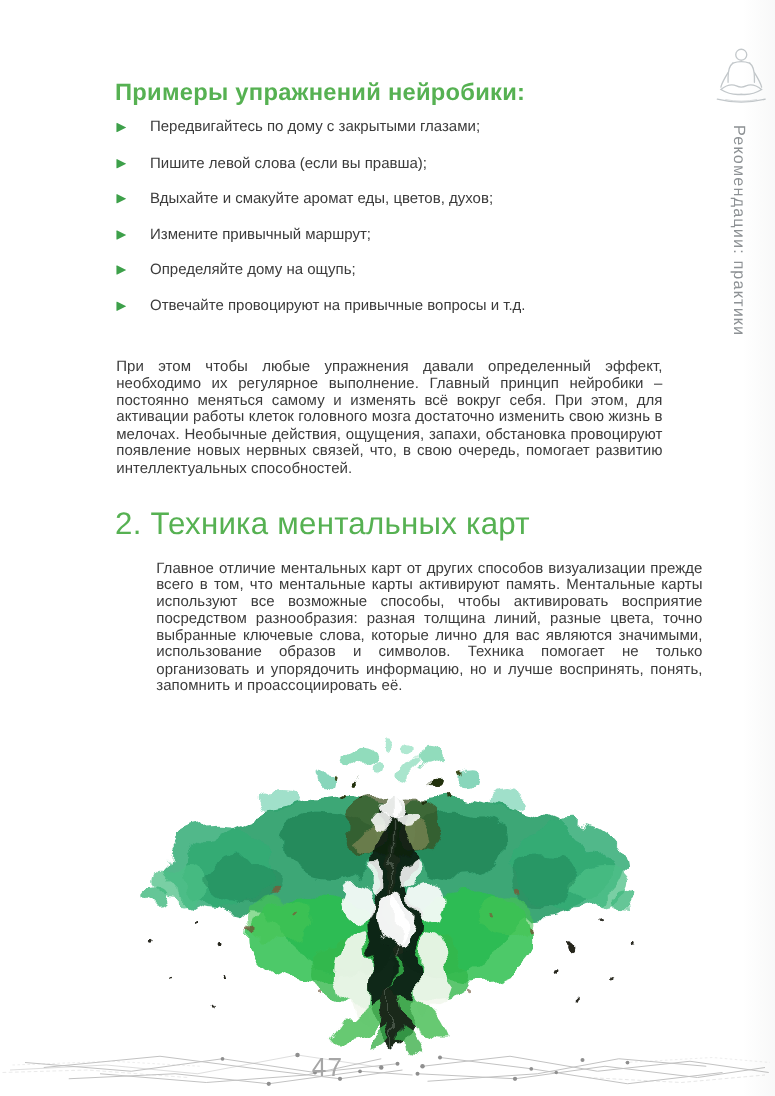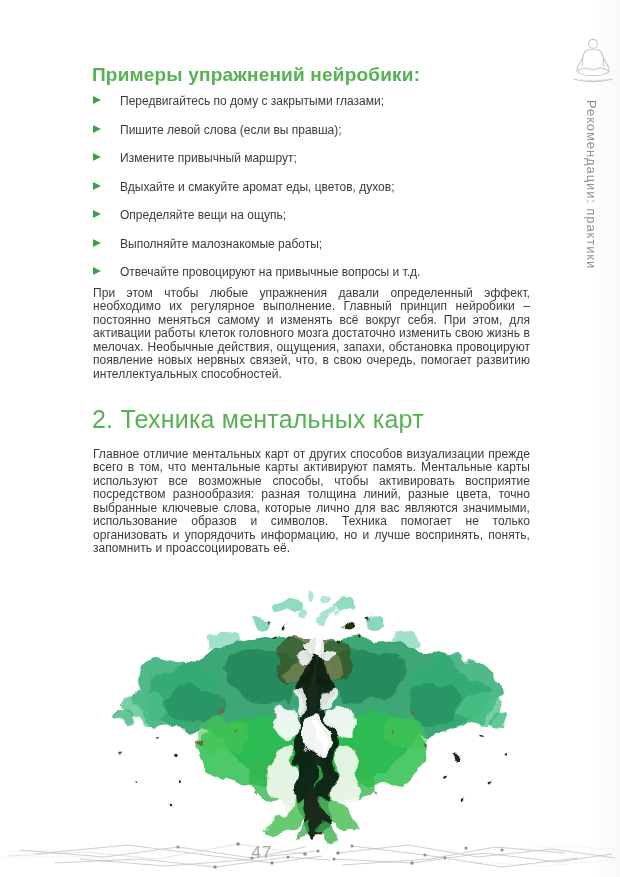--- a/index.html
+++ b/index.html
@@ -29,48 +29,48 @@
   .content{
     position:absolute;left:92px;top:0;width:437px;
     color:#3b3b3b;
   }
   .exercises-heading{
     position:absolute;top:64px;left:0;width:437px;
     color:#56b152;font-size:19px;font-weight:700;letter-spacing:0.2px;
   }
   .list{position:absolute;top:94px;left:0;width:437px;}
   .list-item{
-    display:flex;align-items:flex-start;
+    display:flex;align-items:center;
     margin-bottom:14.5px;font-size:12px;line-height:14px;
   }
   .tri{
     display:inline-block;flex:0 0 auto;width:0;height:0;
     border-left:8px solid #3da04a;
     border-top:4.5px solid transparent;
     border-bottom:4.5px solid transparent;
     margin:2px 19px 0 1px;border-radius:1px;
   }
   .body-para{
     position:absolute;left:1px;width:437px;
     font-size:12px;line-height:13.45px;text-align:justify;
     color:#3b3b3b;letter-spacing:0.05px;
   }
   .para-1{top:287px;}
   .section-heading{
     position:absolute;top:405px;left:0;width:437px;
     color:#56b152;font-size:25px;font-weight:400;letter-spacing:0.2px;
   }
-  .para-2{top:448px;}
+  .para-2{top:448px;margin-left:32px;}
   
   .blot{position:absolute;left:105px;top:585px;width:420px;height:265px;}
   
   .plexus{position:absolute;left:0;top:832px;width:620px;height:46px;}
   .page-number{
     position:absolute;left:0;top:843px;width:524px;text-align:center;
-    font-size:17px;color:#a6a6a6;letter-spacing:1px;
+    font-size:21px;color:#a6a6a6;letter-spacing:1px;
   }
 </style>
 </head>
 <body>
 
 <div class="page">
 
   <svg class="meditation" viewBox="0 0 48 52" aria-hidden="true">
     <g fill="none" stroke="#c3c8cb" stroke-width="1.1" stroke-linecap="round">
       <circle cx="24" cy="7" r="4.6"></circle>
@@ -95,33 +95,29 @@
       <div class="list-item">
         <span class="tri"></span>
         <span>Передвигайтесь по дому с закрытыми глазами;</span>
       </div>
       <div class="list-item">
         <span class="tri"></span>
         <span>Пишите левой слова (если вы правша);</span>
       </div>
       <div class="list-item">
         <span class="tri"></span>
+        <span>Вдыхайте и смакуйте аромат еды, цветов, духов;</span>
+      </div>
+      <div class="list-item">
+        <span class="tri"></span>
         <span>Измените привычный маршрут;</span>
       </div>
       <div class="list-item">
         <span class="tri"></span>
-        <span>Вдыхайте и смакуйте аромат еды, цветов, духов;</span>
-      </div>
-      <div class="list-item">
-        <span class="tri"></span>
-        <span>Определяйте вещи на ощупь;</span>
-      </div>
-      <div class="list-item">
-        <span class="tri"></span>
-        <span>Выполняйте малознакомые работы;</span>
+        <span>Определяйте дому на ощупь;</span>
       </div>
       <div class="list-item">
         <span class="tri"></span>
         <span>Отвечайте провоцируют на привычные вопросы и т.д.</span>
       </div>
     </div>
 
     <div class="body-para para-1">При этом чтобы любые упражнения давали определенный эффект, необходимо их регулярное выполнение. Главный принцип нейробики – постоянно меняться самому и изменять всё вокруг себя. При этом, для активации работы клеток головного мозга достаточно изменить свою жизнь в мелочах. Необычные действия, ощущения, запахи, обстановка провоцируют появление новых нервных связей, что, в свою очередь, помогает развитию интеллектуальных способностей.</div>
 
     <div class="section-heading">2. Техника ментальных карт</div>

